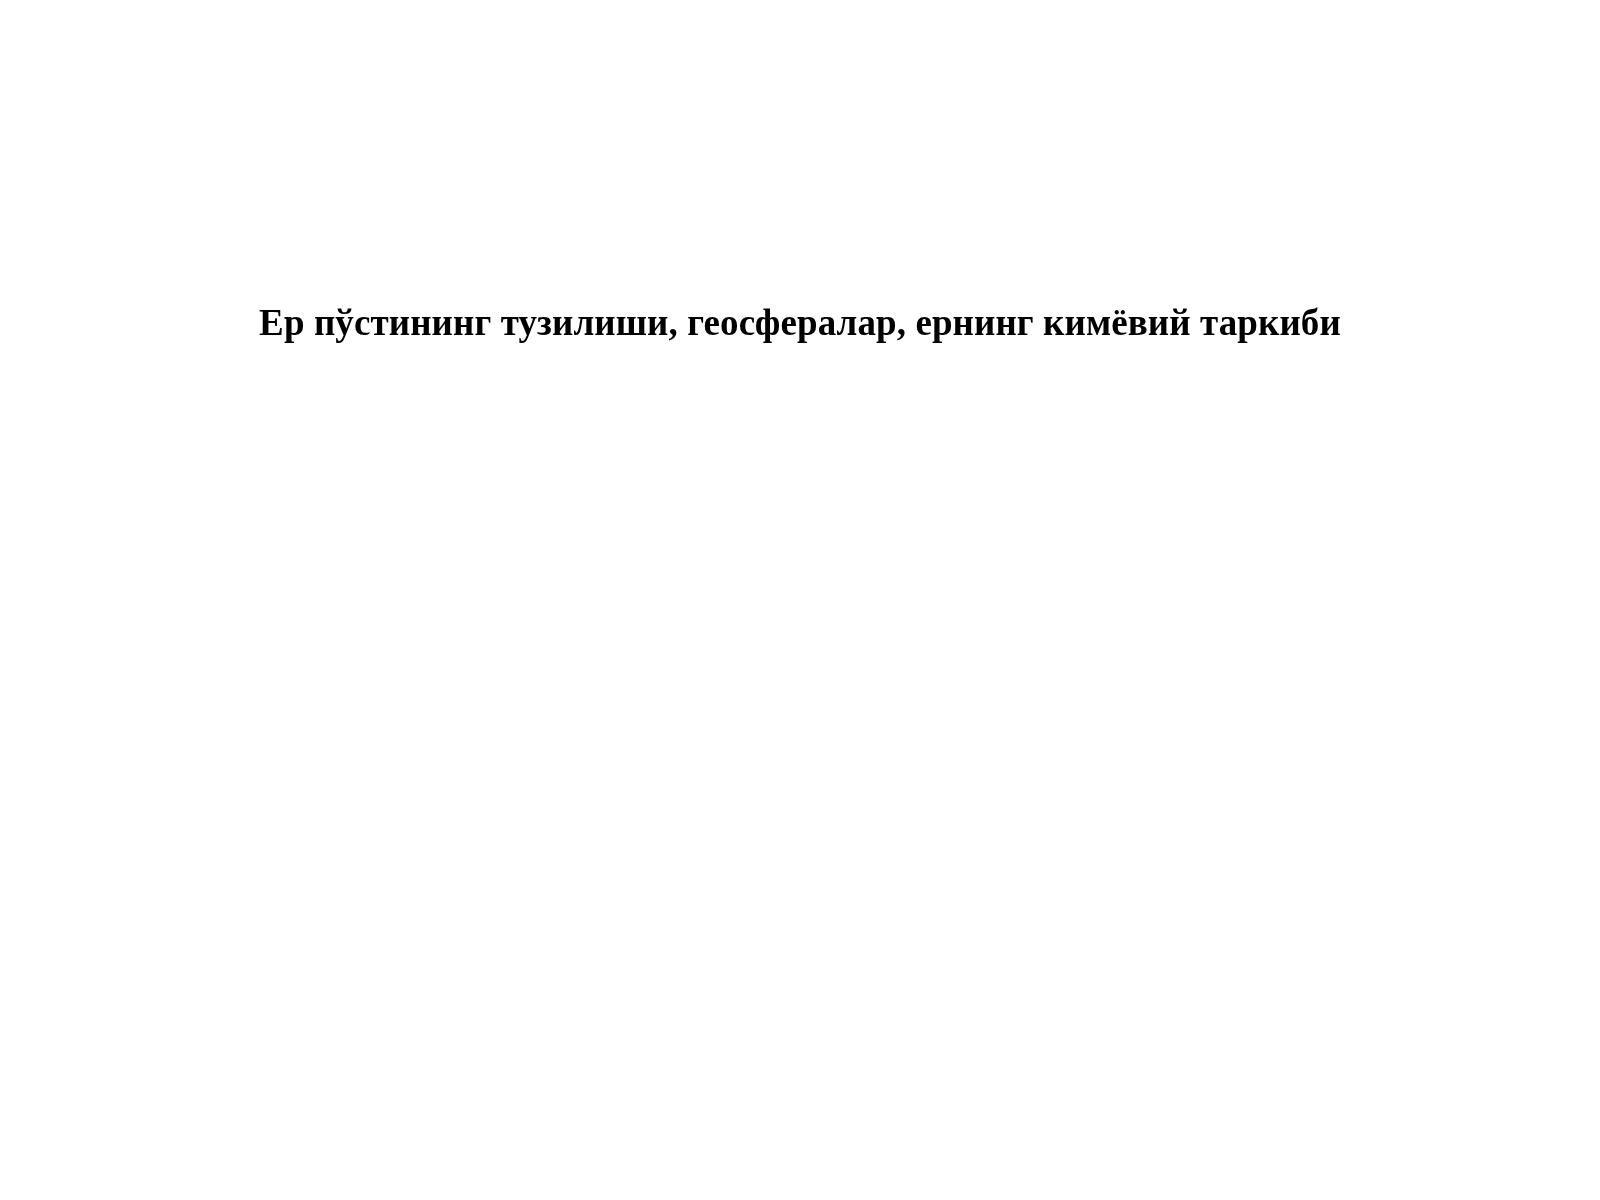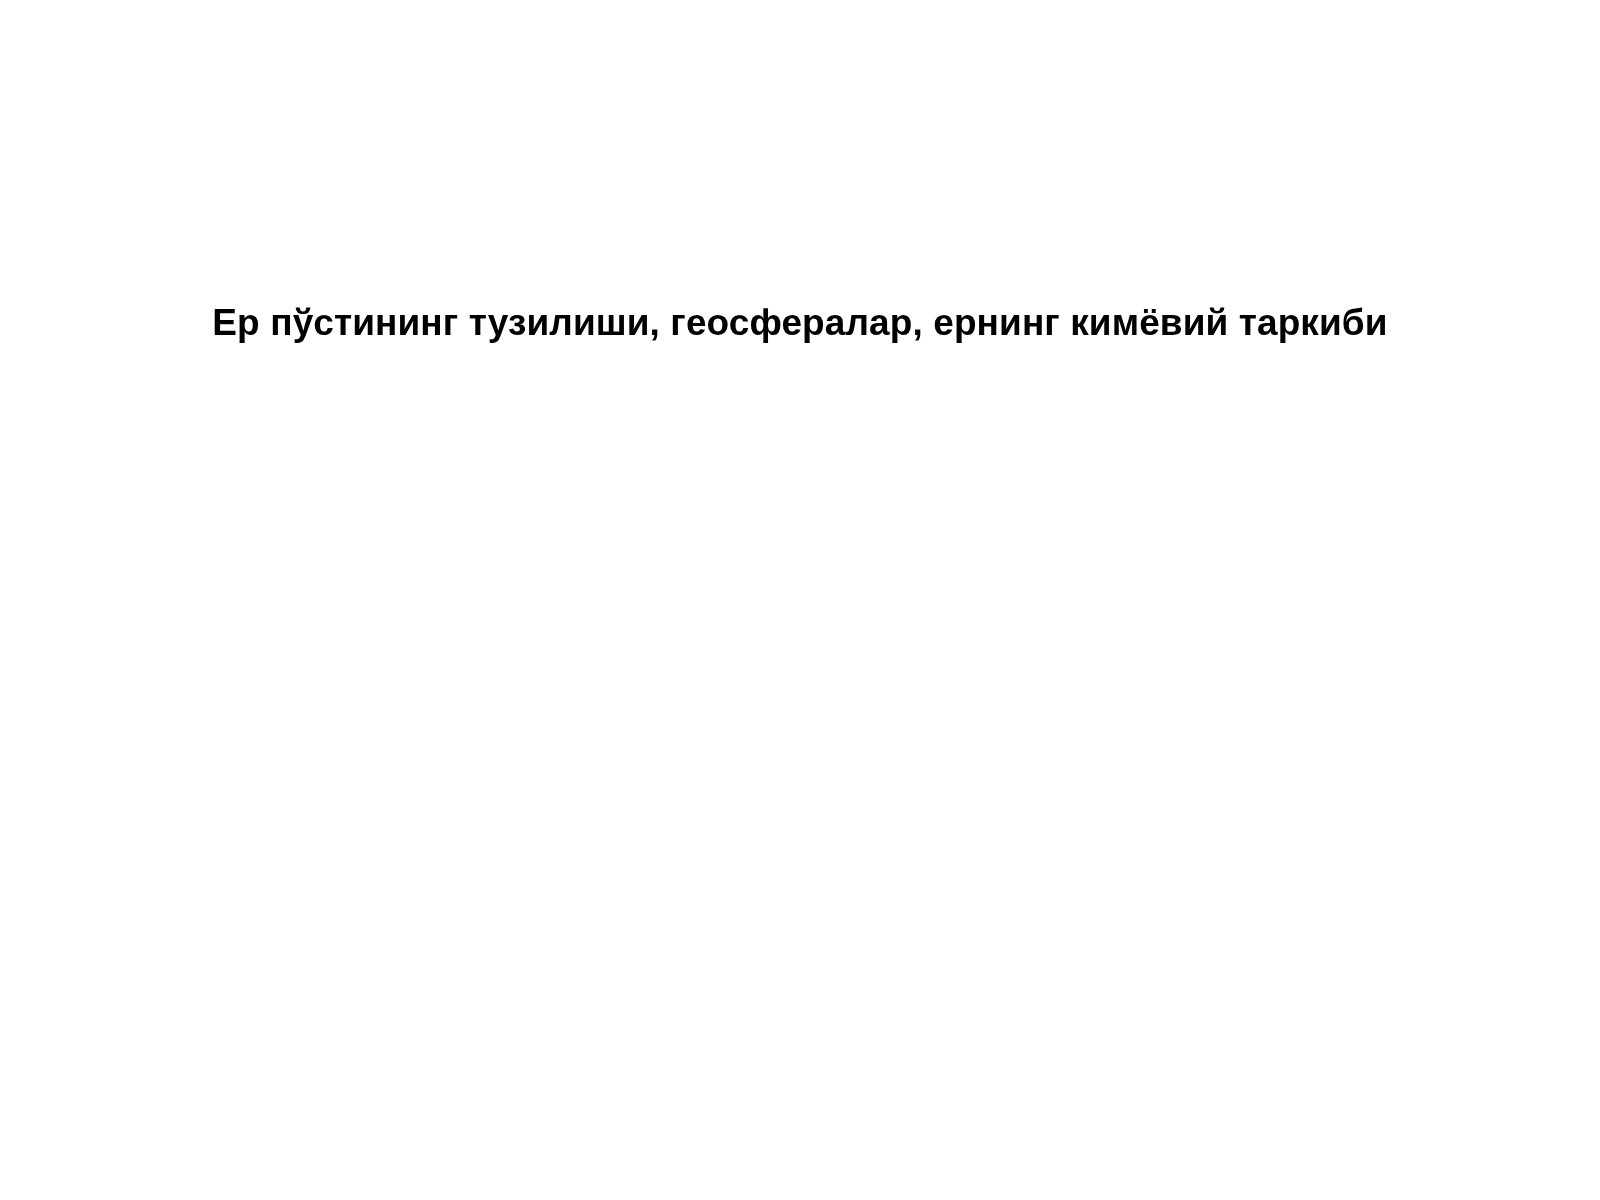--- a/index.html
+++ b/index.html
@@ -29,21 +29,21 @@
     height: 1200px;
     display: flex;
     align-items: flex-start;
     justify-content: center;
     pointer-events: none;
   }
   .slide-title {
     margin-top: 300px;
     width: 1330px;
     text-align: center;
-    font-family: Liberation Sans, sans-serif;
+    font-family: Liberation Serif, serif;
     font-weight: bold;
     font-size: 37px;
     line-height: 1.22;
     color: #000000;
     letter-spacing: 0.1px;
   }
   .content-body {
     position: absolute;
     left: 200px;
     top: 400px;

